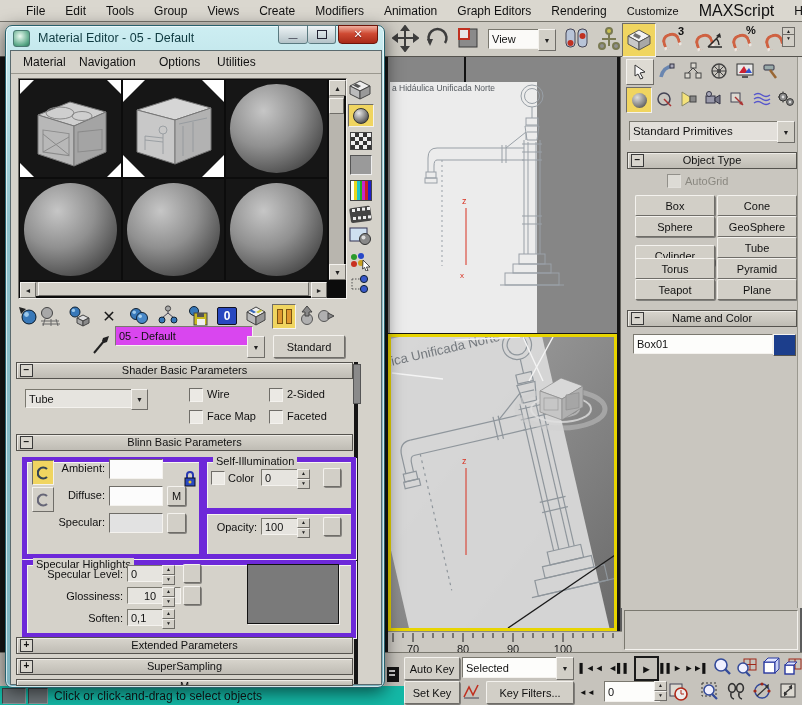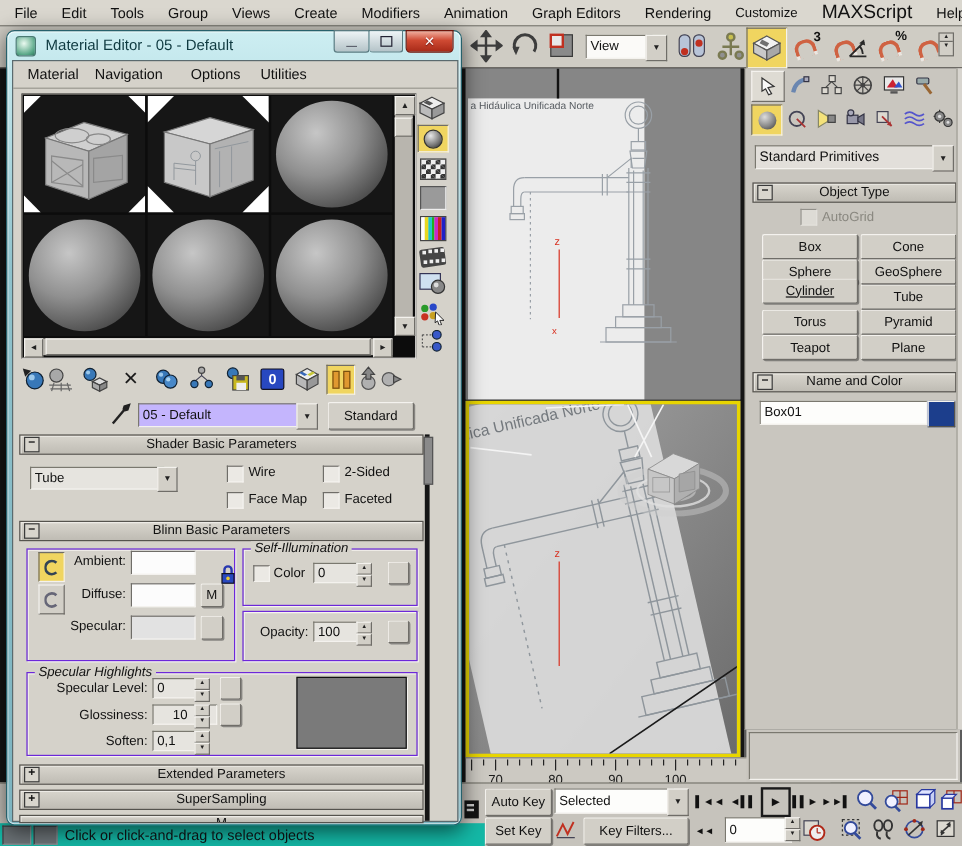--- a/index.html
+++ b/index.html
@@ -8,21 +8,21 @@
        -webkit-font-smoothing:antialiased;}
   .abs{position:absolute;}
   .txt{color:#111;font-size:11px;white-space:nowrap;}
   .raised{background:#d2cfc7;border:1px solid;border-color:#f4f2ee #6f6d68 #6f6d68 #f4f2ee;}
   .btn3d{background:#d2cfc7;border:1px solid;border-color:#f4f2ee #6f6d68 #6f6d68 #f4f2ee;
          box-shadow:1px 1px 0 rgba(40,40,40,.45);display:flex;align-items:center;justify-content:center;
          font-size:11px;color:#111;border-radius:2px;}
   .fld{background:#e6e4df;border:1px solid;border-color:#7a786f #f4f2ee #f4f2ee #7a786f;
        font-size:11px;color:#111;display:flex;align-items:center;padding:0 3px;overflow:hidden;}
   .cb{width:12px;height:12px;background:#ebe9e4;border:1px solid;border-color:#6f6d68 #f4f2ee #f4f2ee #6f6d68;}
-  .gbox{border:1px solid #6d28d9;box-shadow:inset 1px 1px 0 #f6f4f0,1px 1px 0 #f6f4f0;font-style:italic;}
+  .gbox{border:5px solid #6d28d9;box-shadow:inset 1px 1px 0 #f6f4f0,1px 1px 0 #f6f4f0;}
   .glegend{position:absolute;top:-7px;left:6px;background:#d5d2ca;padding:0 3px;font-size:11px;color:#111;}
   .roll{background:linear-gradient(#d8d5cd,#bfbcb4);border:1px solid #55534e;
         box-shadow:inset 1px 1px 0 #edebe6;font-size:11px;text-align:center;color:#111;position:absolute;height:15px;line-height:15px;}
   .roll .pm{position:absolute;left:3px;top:1px;width:11px;height:11px;border:1px solid #3a3a3a;background:#d8d5cd;
             font-size:10px;line-height:9px;text-align:center;font-weight:bold;}
   .sp{width:11px;height:8px;background:#d2cfc7;border:1px solid;border-color:#f4f2ee #6f6d68 #6f6d68 #f4f2ee;
       font-size:5px;line-height:7px;text-align:center;color:#222;}
   .slot{background:#161616;position:absolute;overflow:hidden;}
   .sphere{position:absolute;left:4%;top:4%;width:92%;height:92%;border-radius:50%;
           background:radial-gradient(circle at 36% 30%,#c6c6c6,#909090 42%,#4a4a4a 80%,#343434 96%);}
@@ -34,21 +34,21 @@
         font-size:7px;color:#222;display:flex;align-items:center;justify-content:center;}
   .checker{background-image:
      linear-gradient(45deg,#333 25%,transparent 25%,transparent 75%,#333 75%),
      linear-gradient(45deg,#333 25%,#eee 25%,#eee 75%,#333 75%);
      background-size:8px 8px;background-position:0 0,4px 4px;}
   svg text{font-family:"Liberation Sans","DejaVu Sans",sans-serif;}
 </style>
 </head>
 <body>
 
-<div class="abs" style="left:0;top:0;width:802px;height:22px;background:#dad7cf;border-bottom:1px solid #77756d;display:flex;align-items:center;padding-left:2px;box-sizing:border-box;">
+<div class="abs" style="left:0;top:0;width:802px;height:22px;background:#dad7cf;border-bottom:1px solid #77756d;display:flex;align-items:center;padding-left:16px;box-sizing:border-box;">
   <span class="txt" style="padding:0 10px;font-size:12px;">File</span>
   <span class="txt" style="padding:0 10px;font-size:12px;">Edit</span>
   <span class="txt" style="padding:0 10px;font-size:12px;">Tools</span>
   <span class="txt" style="padding:0 10px;font-size:12px;">Group</span>
   <span class="txt" style="padding:0 10px;font-size:12px;">Views</span>
   <span class="txt" style="padding:0 10px;font-size:12px;">Create</span>
   <span class="txt" style="padding:0 10px;font-size:12px;">Modifiers</span>
   <span class="txt" style="padding:0 10px;font-size:12px;">Animation</span>
   <span class="txt" style="padding:0 10px;font-size:12px;">Graph Editors</span>
   <span class="txt" style="padding:0 10px;font-size:12px;">Rendering</span>
@@ -423,21 +423,21 @@
     </div>
   <div class="abs btn3d" style="left:96px;top:138px;width:78px;height:19px;">
       <span>Cone</span>
     </div>
   <div class="abs btn3d" style="left:14px;top:159px;width:78px;height:19px;">
       <span>Sphere</span>
     </div>
   <div class="abs btn3d" style="left:96px;top:159px;width:78px;height:19px;">
       <span>GeoSphere</span>
     </div>
-  <div class="abs btn3d" style="left:14px;top:175px;width:78px;height:19px;text-decoration:underline;">
+  <div class="abs btn3d" style="left:14px;top:188px;width:78px;height:19px;text-decoration:underline;">
       <span>Cylinder</span>
     </div>
   <div class="abs btn3d" style="left:96px;top:180px;width:78px;height:19px;">
       <span>Tube</span>
     </div>
   <div class="abs btn3d" style="left:14px;top:201px;width:78px;height:19px;">
       <span>Torus</span>
     </div>
   <div class="abs btn3d" style="left:96px;top:201px;width:78px;height:19px;">
       <span>Pyramid</span>
@@ -845,21 +845,21 @@
           <polygon points="11,8 17,11 11,14" fill="#888" stroke="#444"></polygon>
         </svg>
     </div>
 
     <div class="abs" style="left:80px;top:283px;width:20px;height:22px;">
       <svg width="20" height="22">
           <line x1="3" y1="19" x2="13" y2="7" stroke="#222" stroke-width="2"></line>
           <polygon points="12,4 18,2 16,8 13,9 11,7" fill="#222"></polygon>
         </svg>
     </div>
-    <div class="abs fld" style="left:104px;top:285px;width:130px;height:18px;background:#c4b5fd;text-align:center;">
+    <div class="abs fld" style="left:104px;top:275px;width:130px;height:18px;background:#d946ef;text-align:center;">
       <span>05 - Default</span>
     </div>
     <div class="abs scrl" style="left:236px;top:285px;width:16px;height:20px;">▼</div>
     <div class="abs btn3d" style="left:262px;top:284px;width:70px;height:21px;">
       <span>Standard</span>
     </div>
 
     <div class="abs" style="left:343px;top:311px;width:4px;height:322px;background:#151515;">
       <div style="position:absolute;left:-1px;top:2px;width:6px;height:38px;background:#8a8a8a;border:1px solid #555;"></div>
     </div>

